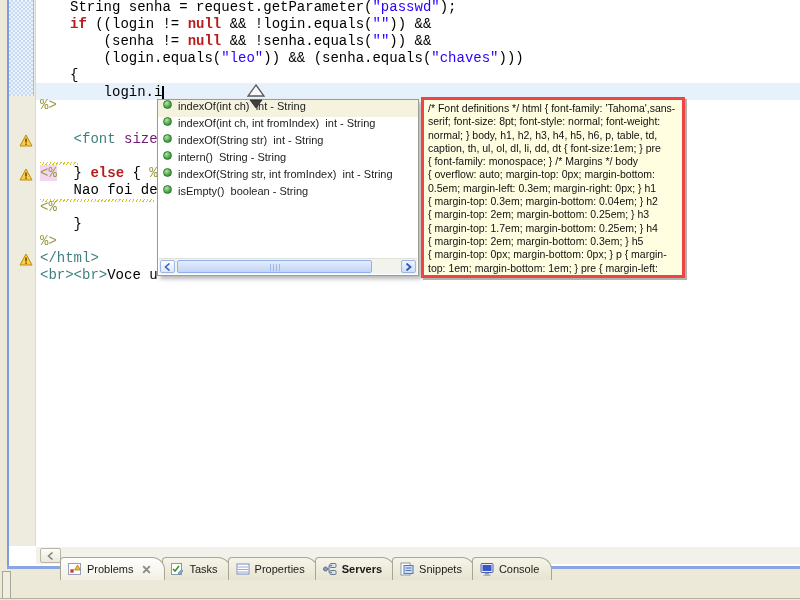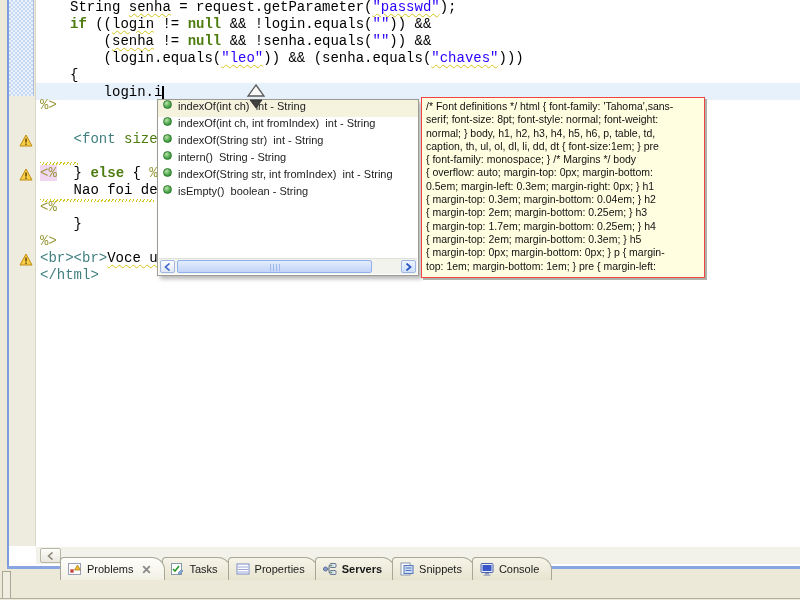--- a/index.html
+++ b/index.html
@@ -12,26 +12,26 @@
   .ruler { position:absolute; left:9px; top:0; width:27px; height:546px; background:#edecdf; border-right:1px solid #dbd9c6; }
   .hatch { position:absolute; left:9px; top:0; width:25px; height:96px;
            background:repeating-conic-gradient(#c7d8f3 0% 25%, #edf3fc 0% 50%); background-size:4px 4px;
            border-right:1px solid #a9bede; }
   .warn { position:absolute; left:19px; width:14px; height:13px; }
 
   
   .code { position:absolute; font-family:"Liberation Mono", monospace; font-size:14px; line-height:17px; color:#000; }
   .cl { height:17px; white-space:pre; }
   .c-d{color:#000}
-  .c-k{color:#4d7c0f;font-weight:bold}
+  .c-k{color:#b91c1c;font-weight:bold}
   .c-s{color:#2a00ff}
   .c-j{color:#99993d}
   .c-t{color:#3f7f7f}
-  .c-a{color:#4d7c0f}
-  .sq{text-decoration:underline; text-decoration-style:wavy; text-decoration-color:#d6c51e; text-decoration-thickness:1px; text-underline-offset:2px;}
+  .c-a{color:#701a75}
+  .sq{text-decoration-style:wavy; text-decoration-color:#d6c51e; text-decoration-thickness:1px; text-underline-offset:2px;}
   .hl{background:#f2d7f2;}
   .code-top { left:36px; top:-1px; padding-left:34px; }
   .code-bottom { left:36px; top:97px; padding-left:4px; }
   .current-line { position:absolute; left:36px; top:83px; width:764px; height:17px; background:#e7f1fc; }
   .caret { position:absolute; left:162px; top:86px; width:2px; height:13px; background:#000; }
   .wavy { position:absolute; height:3px; background:repeating-linear-gradient(120deg,#d6c51e 0 1px,transparent 1px 3px); }
 
   
   .popup { position:absolute; left:157px; top:99px; width:262px; height:177px; background:#fff;
            border:1px solid #9c9c94; box-shadow:3px 3px 4px rgba(0,0,0,.28); z-index:10; font-size:11px; }
@@ -42,22 +42,22 @@
   .ac-scroll { position:absolute; left:1px; right:1px; bottom:1px; height:16px; background:#f3f3ee; border-top:1px solid #e0e0da; }
   .sb-btn { position:absolute; top:1px; width:15px; height:13px; background:linear-gradient(#ffffff,#dfe6f6);
             border:1px solid #9fb6e4; border-radius:2px; }
   .sb-btn svg { display:block; margin:2px auto 0; }
   .ac-thumb { position:absolute; left:18px; top:1px; width:195px; height:13px; border:1px solid #8fb0ec; border-radius:2px;
               background:linear-gradient(#e4edfd,#c2d4f8); }
   .ac-thumb i { position:absolute; left:50%; top:3px; width:10px; height:7px; margin-left:-5px;
                 background:repeating-linear-gradient(90deg,#9db9ea 0 1px,transparent 1px 3px); }
 
   
-  .tooltip { position:absolute; left:421px; top:97px; width:284px; height:181px; background:#fffee1;
-             border:1px solid #ef4444; box-shadow:2px 2px 0 rgba(125,125,115,.6); z-index:11;
+  .tooltip { position:absolute; left:421px; top:97px; width:264px; height:181px; background:#fffee1;
+             border:3px solid #ef4444; box-shadow:2px 2px 0 rgba(125,125,115,.6); z-index:11;
              padding:2px 4px; font-size:10.5px; line-height:13.3px; color:#101010; overflow:hidden; }
 
   
   .cursor { position:absolute; left:245px; top:84px; z-index:30; }
 
   
   .hscroll { position:absolute; left:36px; top:547px; width:764px; height:17px; background:#f2f1ea; }
   .hs-btn { position:absolute; left:4px; top:1px; width:21px; height:15px; background:linear-gradient(#fdfdfa,#e9e7dd);
             border:1px solid #b8b6a4; border-radius:2px; }
   .hs-btn svg { display:block; margin:3px auto 0; }
@@ -99,22 +99,22 @@
   <div class="code code-bottom">
       <div class="cl"><span class="c-j">%&gt;</span></div>
       <div class="cl"></div>
       <div class="cl"><span class="c-d">    </span><span class="c-t">&lt;font</span><span class="c-d"> </span><span class="c-a">size</span></div>
       <div class="cl"></div>
       <div class="cl"><span class="c-j hl">&lt;%</span><span class="c-d">  } </span><span class="c-k">else</span><span class="c-d"> { </span><span class="c-j">%</span></div>
       <div class="cl"><span class="c-d">    Nao foi de</span></div>
       <div class="cl"><span class="c-j">&lt;%</span></div>
       <div class="cl"><span class="c-d">    }</span></div>
       <div class="cl"><span class="c-j">%&gt;</span></div>
+      <div class="cl"><span class="c-t">&lt;/html&gt;</span></div>
       <div class="cl"><span class="c-t">&lt;br&gt;&lt;br&gt;</span><span class="c-d sq">Voce u</span></div>
-      <div class="cl"><span class="c-t">&lt;/html&gt;</span></div>
     </div>
   <div class="caret"></div>
 
   <div class="wavy" style="left:40px;top:162px;width:38px;"></div>
   <div class="wavy" style="left:40px;top:199px;width:114px;"></div>
 
   <span class="warn" style="top:133px">
     <svg viewBox="0 0 14 13" width="14" height="13">
         <path d="M7 1 L13 12 L1 12 Z" fill="#f7ce46" stroke="#c08a10" stroke-width="1" stroke-linejoin="round"></path>
         <rect x="6.3" y="4.5" width="1.4" height="4" fill="#5a3a00"></rect>

